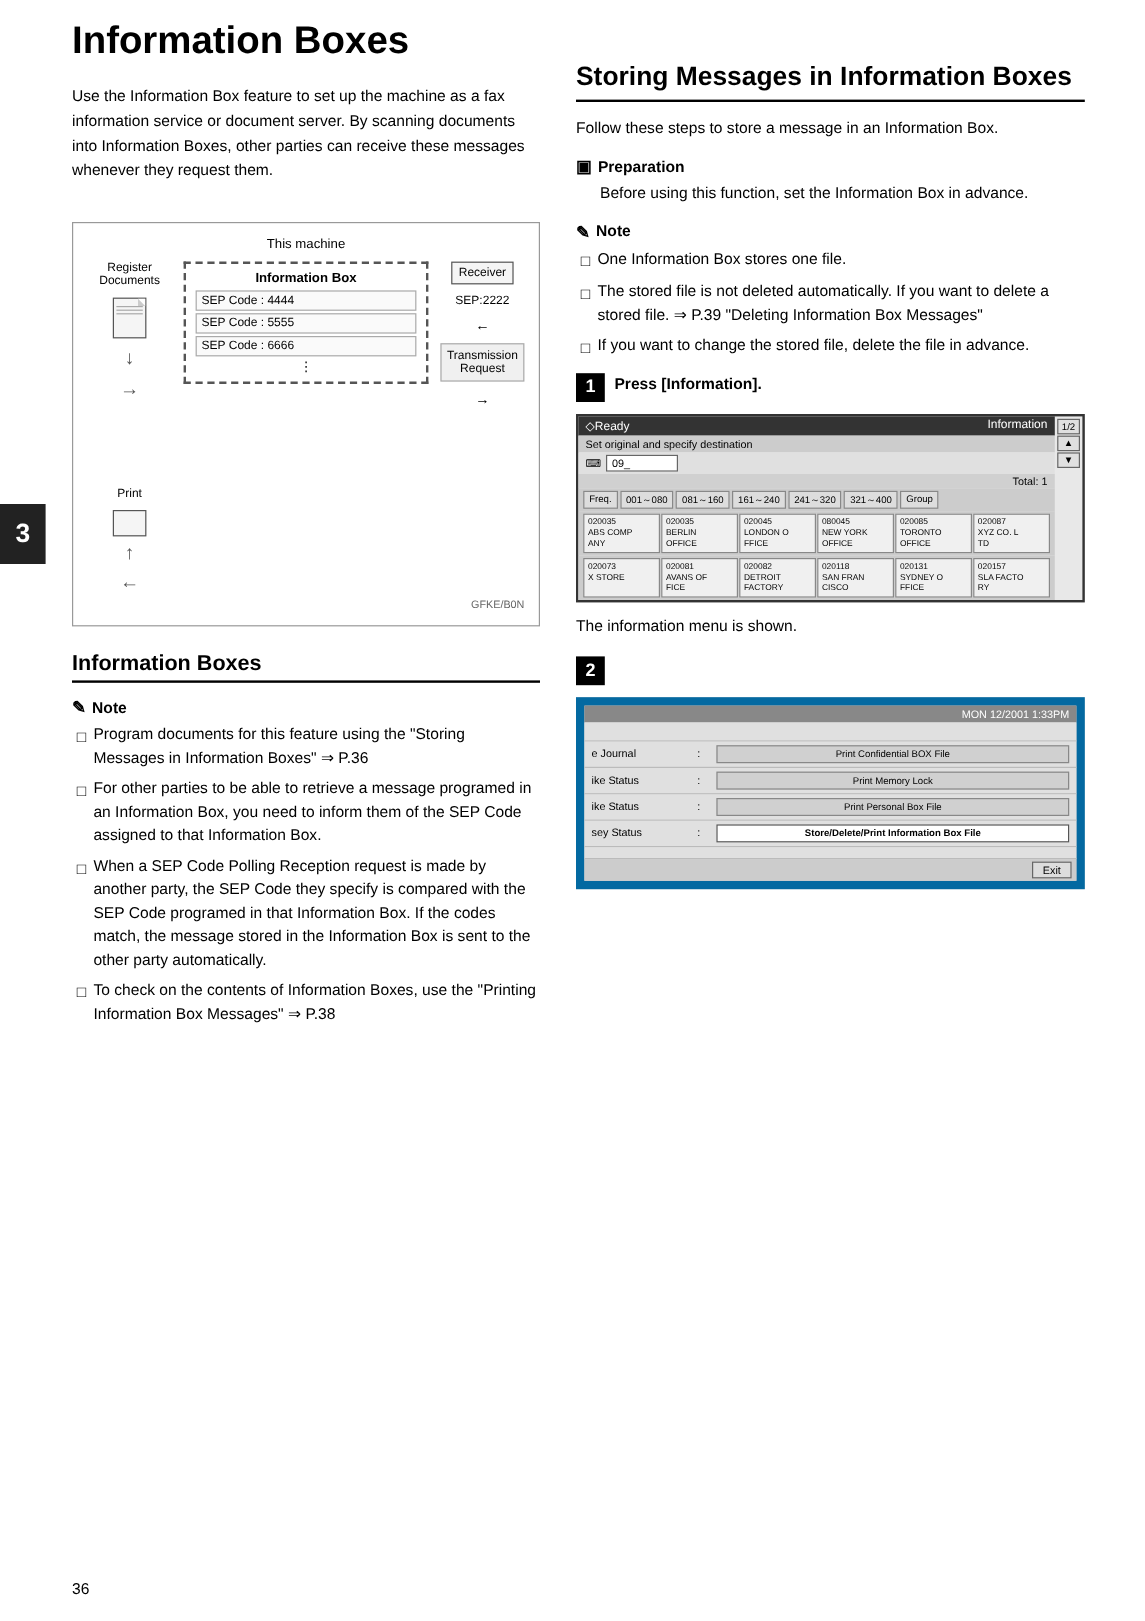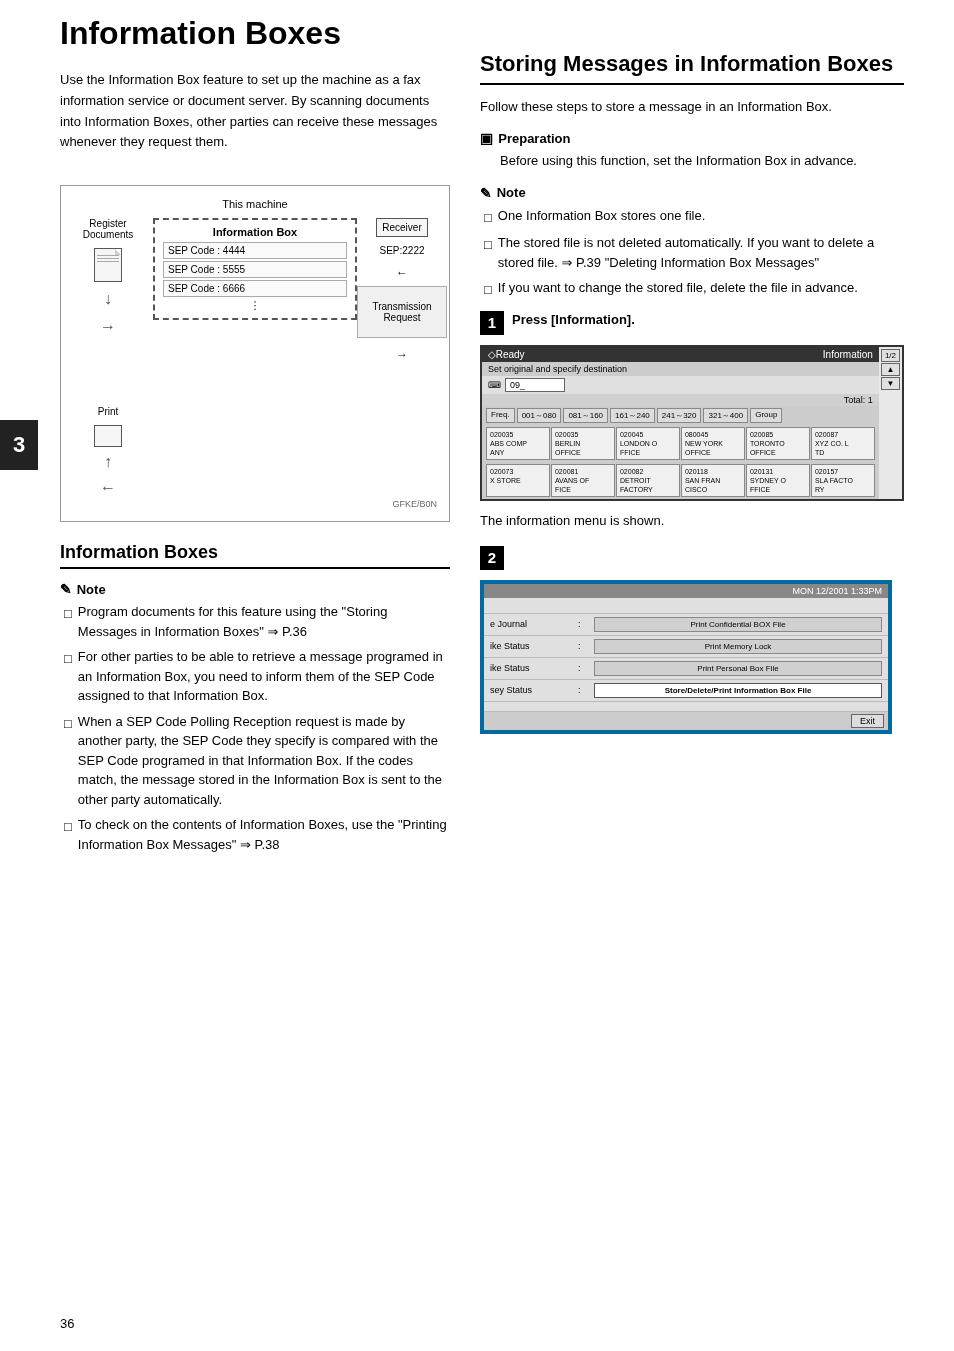--- a/index.html
+++ b/index.html
@@ -325,22 +325,22 @@
     .screen-main {
       flex: 1;
     }
     .caption-text {
       font-size: 13px;
       margin-bottom: 14px;
       line-height: 1.5;
     }
     
     .screen2-mockup {
-      border: 4px solid #0369a1;
-      margin: 8px 12px 10px 0;
+      border: 7px solid #0369a1;
+      margin: 8px 0 10px 0;
       background: #d8d8d8;
       font-size: 9px;
     }
     .screen2-header {
       background: #888;
       color: #fff;
       padding: 2px 6px;
       font-size: 9px;
       display: flex;
       justify-content: space-between;
@@ -454,21 +454,21 @@
           <div class="diagram-right">
             <div class="receiver-box">
               <span>Receiver</span>
             </div>
             <div style="font-size:10px;margin-top:4px;text-align:center;">
               <span>SEP:2222</span>
             </div>
             <div style="display:flex;align-items:center;font-size:12px;margin:4px 0;">
               ←
             </div>
-            <div style="font-size:10px;text-align:center;border:1px solid #aaa;padding:14px;background:#f0f0f0;">
+            <div style="font-size:10px;text-align:center;border:1px solid #aaa;padding:4px;background:#f0f0f0;">
               Transmission<br>Request
             </div>
             <div style="font-size:12px;margin:4px 0;">→</div>
           </div>
         </div>
         <div class="gfk-label">GFKE/B0N</div>
       </div>
 
       <div class="section-heading">Information Boxes</div>
 

